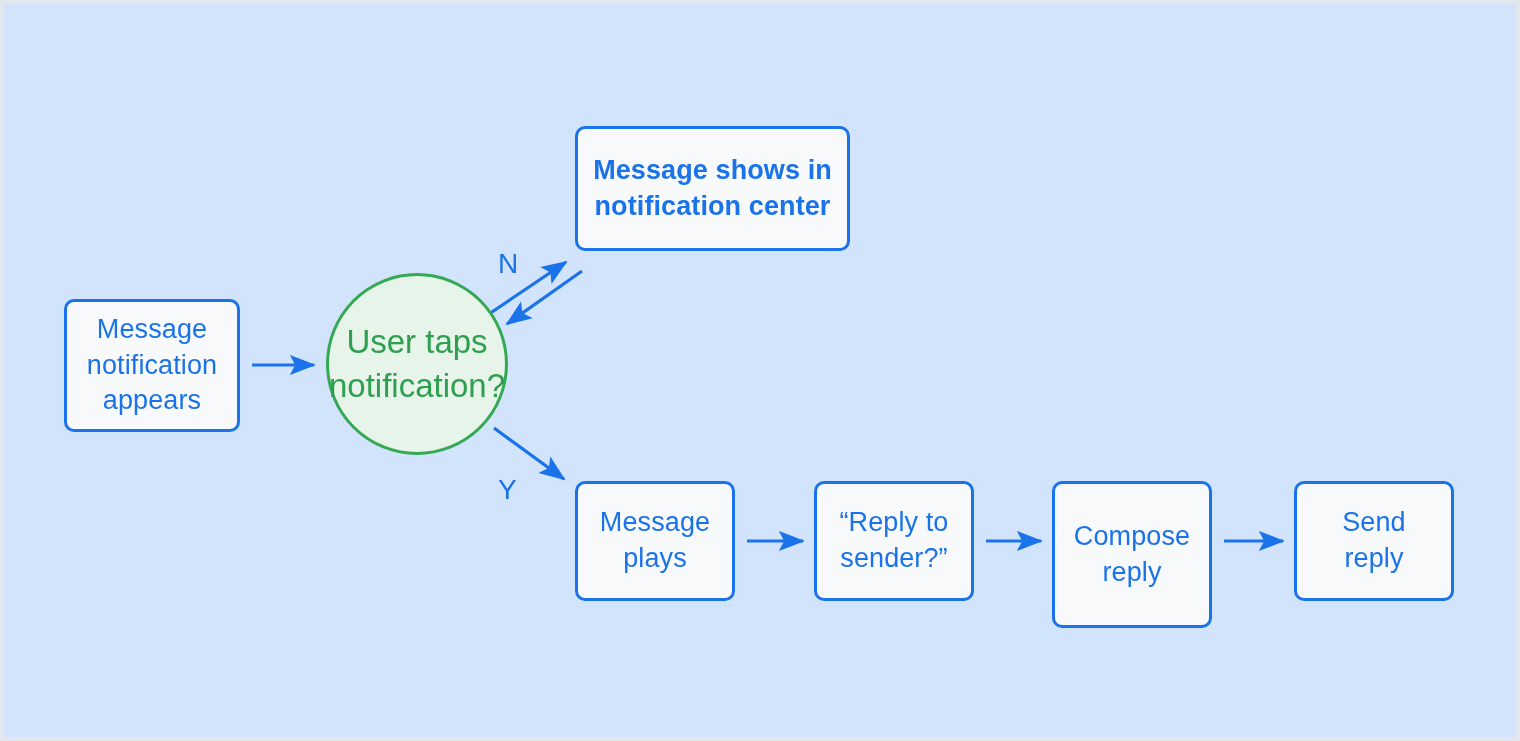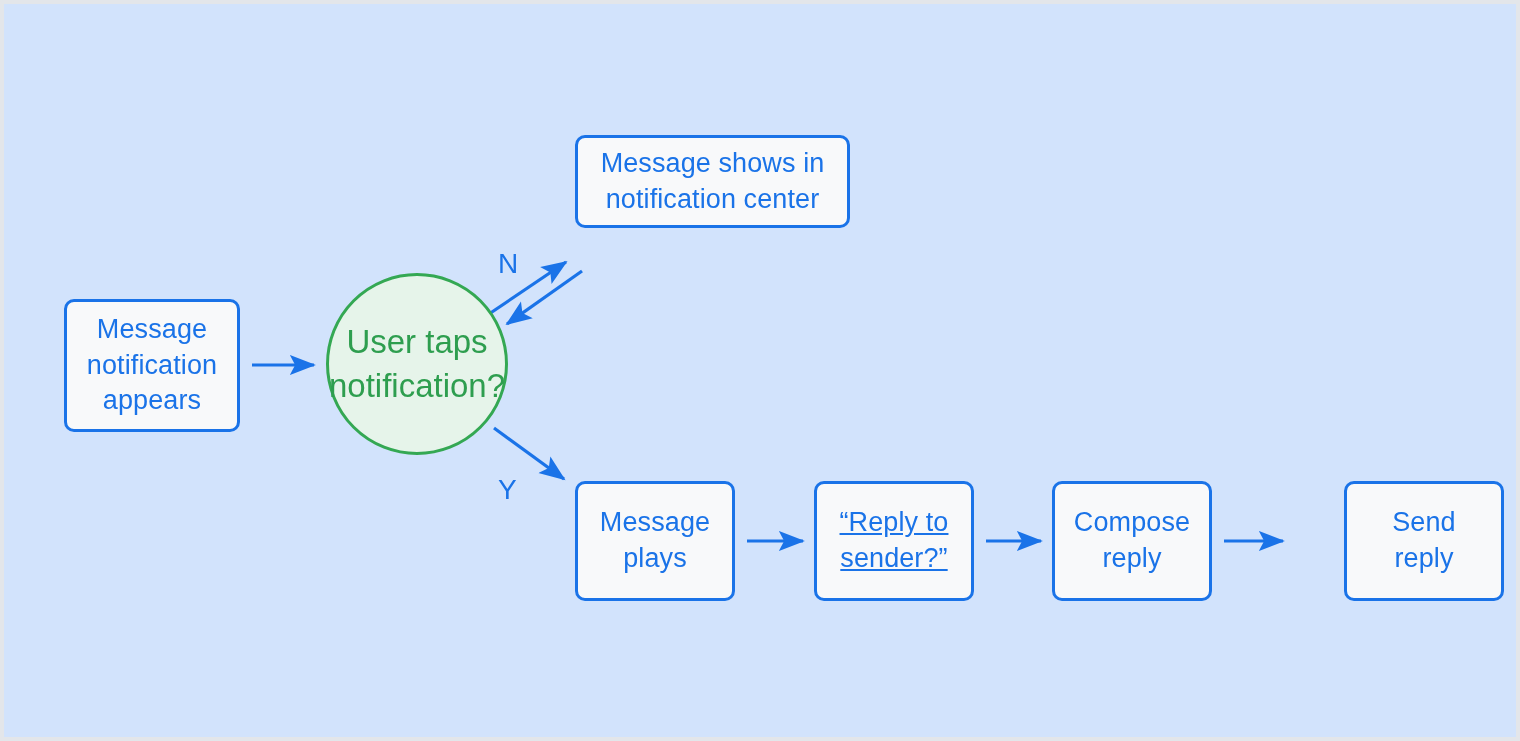--- a/index.html
+++ b/index.html
@@ -63,25 +63,25 @@
     position: absolute;
     color: #1a73e8;
     font-size: 28px;
     line-height: 1;
     white-space: nowrap;
   }
 
   
   #n-notify        { left: 60px;   top: 295px; width: 176px; height: 133px; }
   #n-decision      { left: 322px;  top: 269px; width: 182px; height: 182px; }
-  #n-center        { left: 571px;  top: 131px; width: 275px; height: 93px; }
+  #n-center        { left: 571px;  top: 122px; width: 275px; height: 125px; font-weight: bold; }
   #n-plays         { left: 571px;  top: 477px; width: 160px; height: 120px; }
-  #n-reply-prompt  { left: 810px;  top: 477px; width: 160px; height: 120px; text-decoration: underline; }
-  #n-compose       { left: 1048px; top: 477px; width: 160px; height: 120px; }
-  #n-send          { left: 1340px; top: 477px; width: 160px; height: 120px; }
+  #n-reply-prompt  { left: 810px;  top: 477px; width: 160px; height: 120px; }
+  #n-compose       { left: 1048px; top: 477px; width: 160px; height: 147px; }
+  #n-send          { left: 1290px; top: 477px; width: 160px; height: 120px; }
 
   #lbl-n { left: 494px; top: 246px; }
   #lbl-y { left: 494px; top: 472px; }
 </style>
 </head>
 <body>
 
 <div class="canvas">
 
   <svg class="edges" viewBox="0 0 1520 741" width="1520" height="741">

